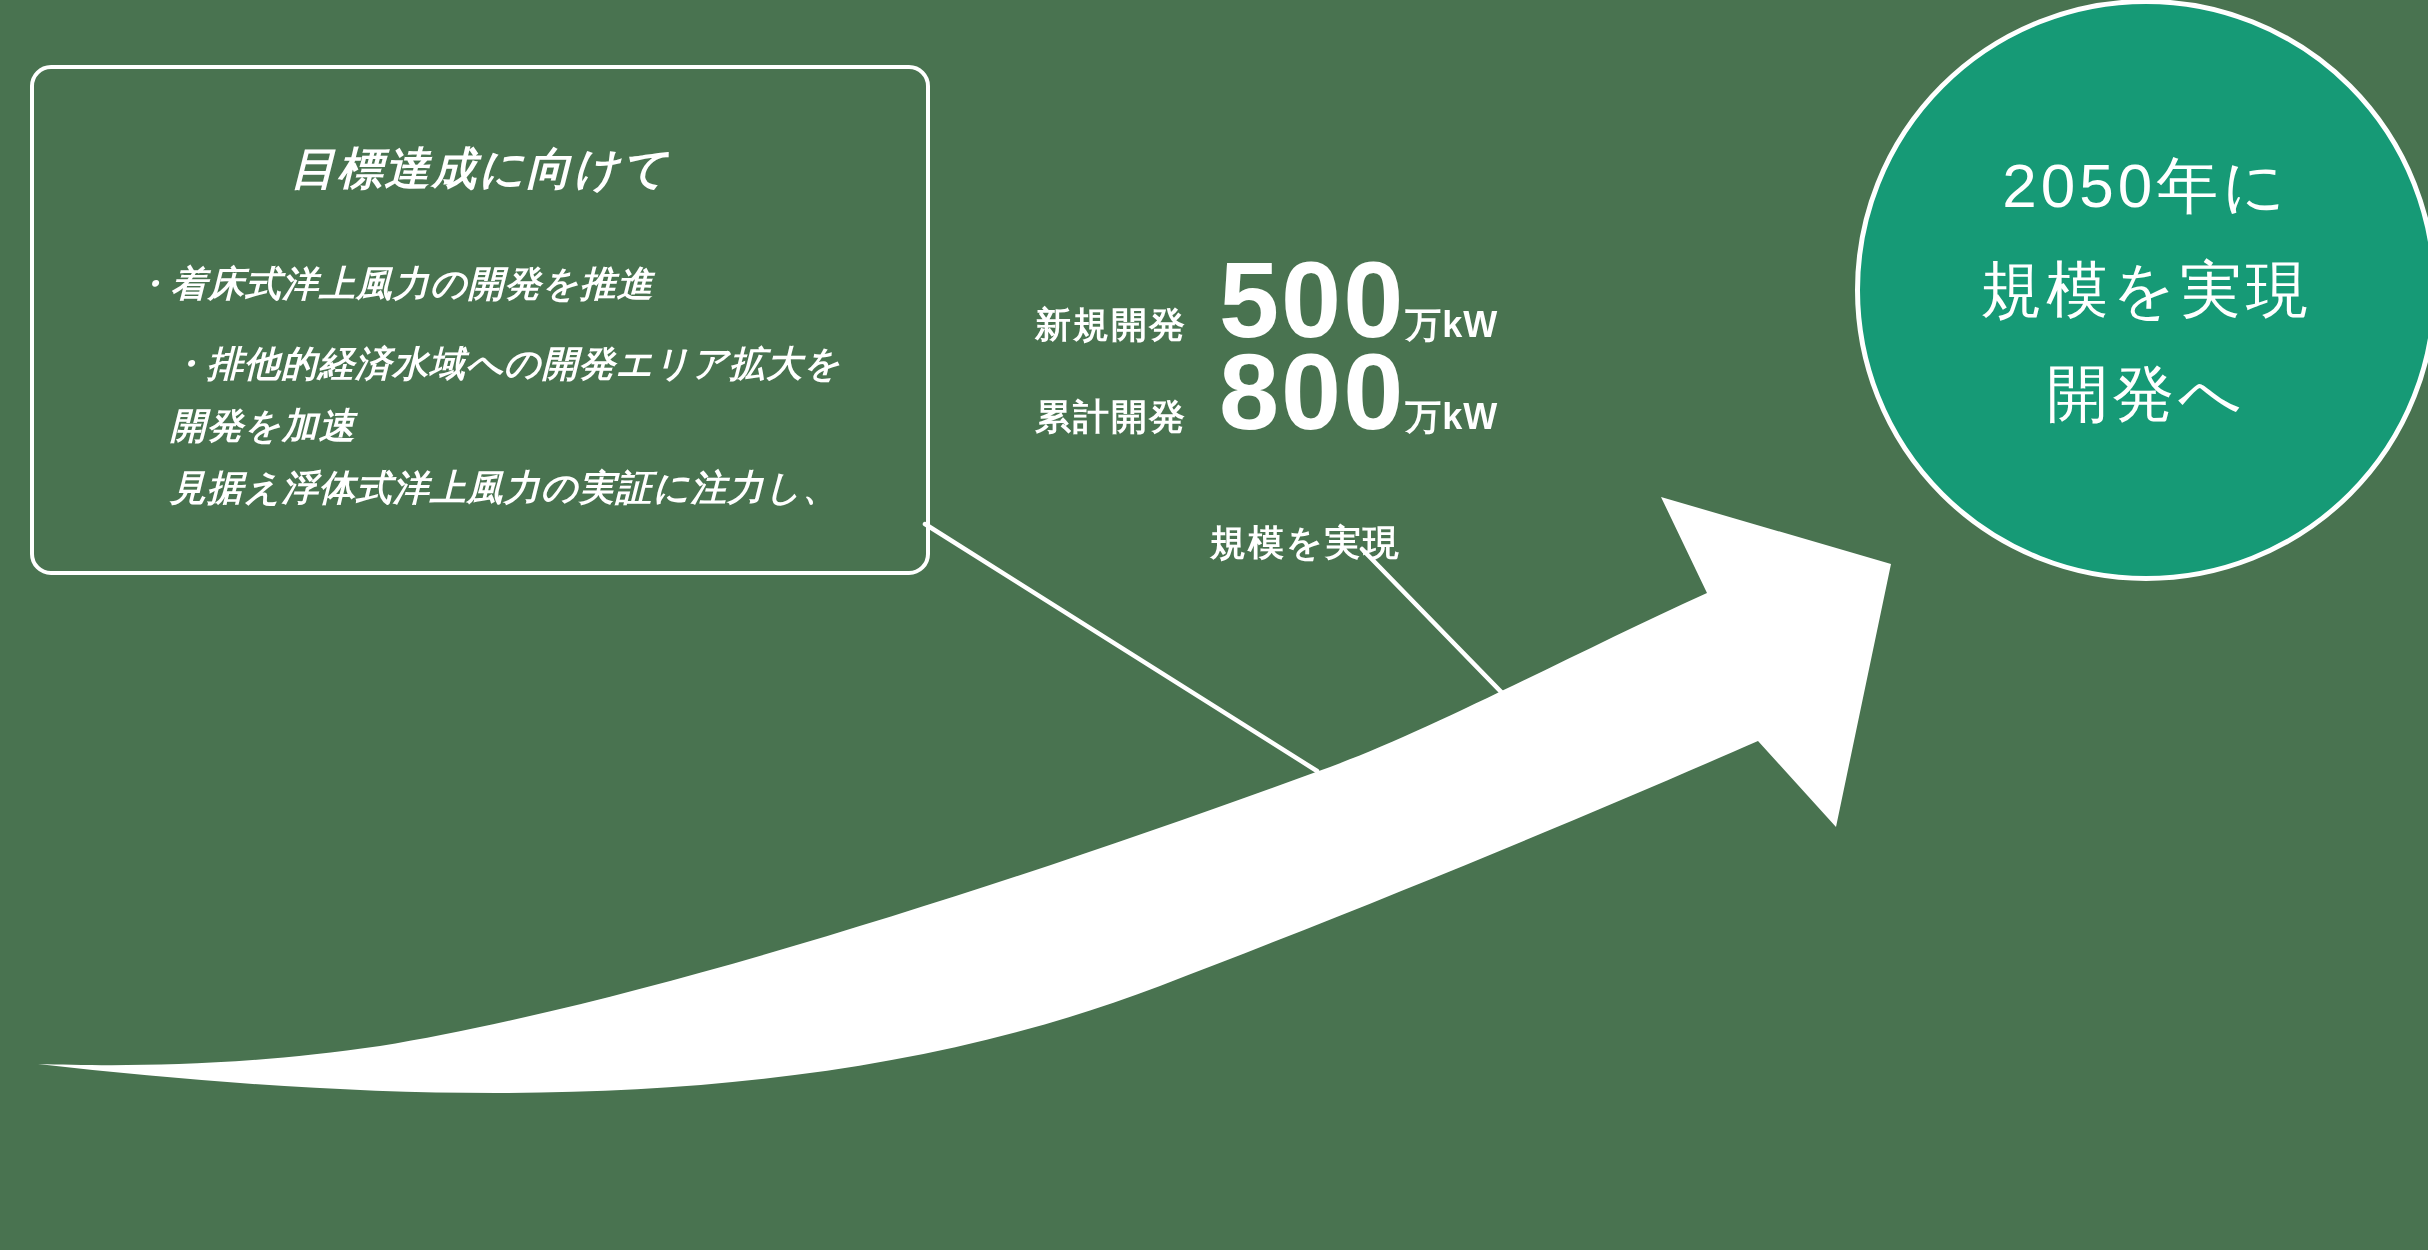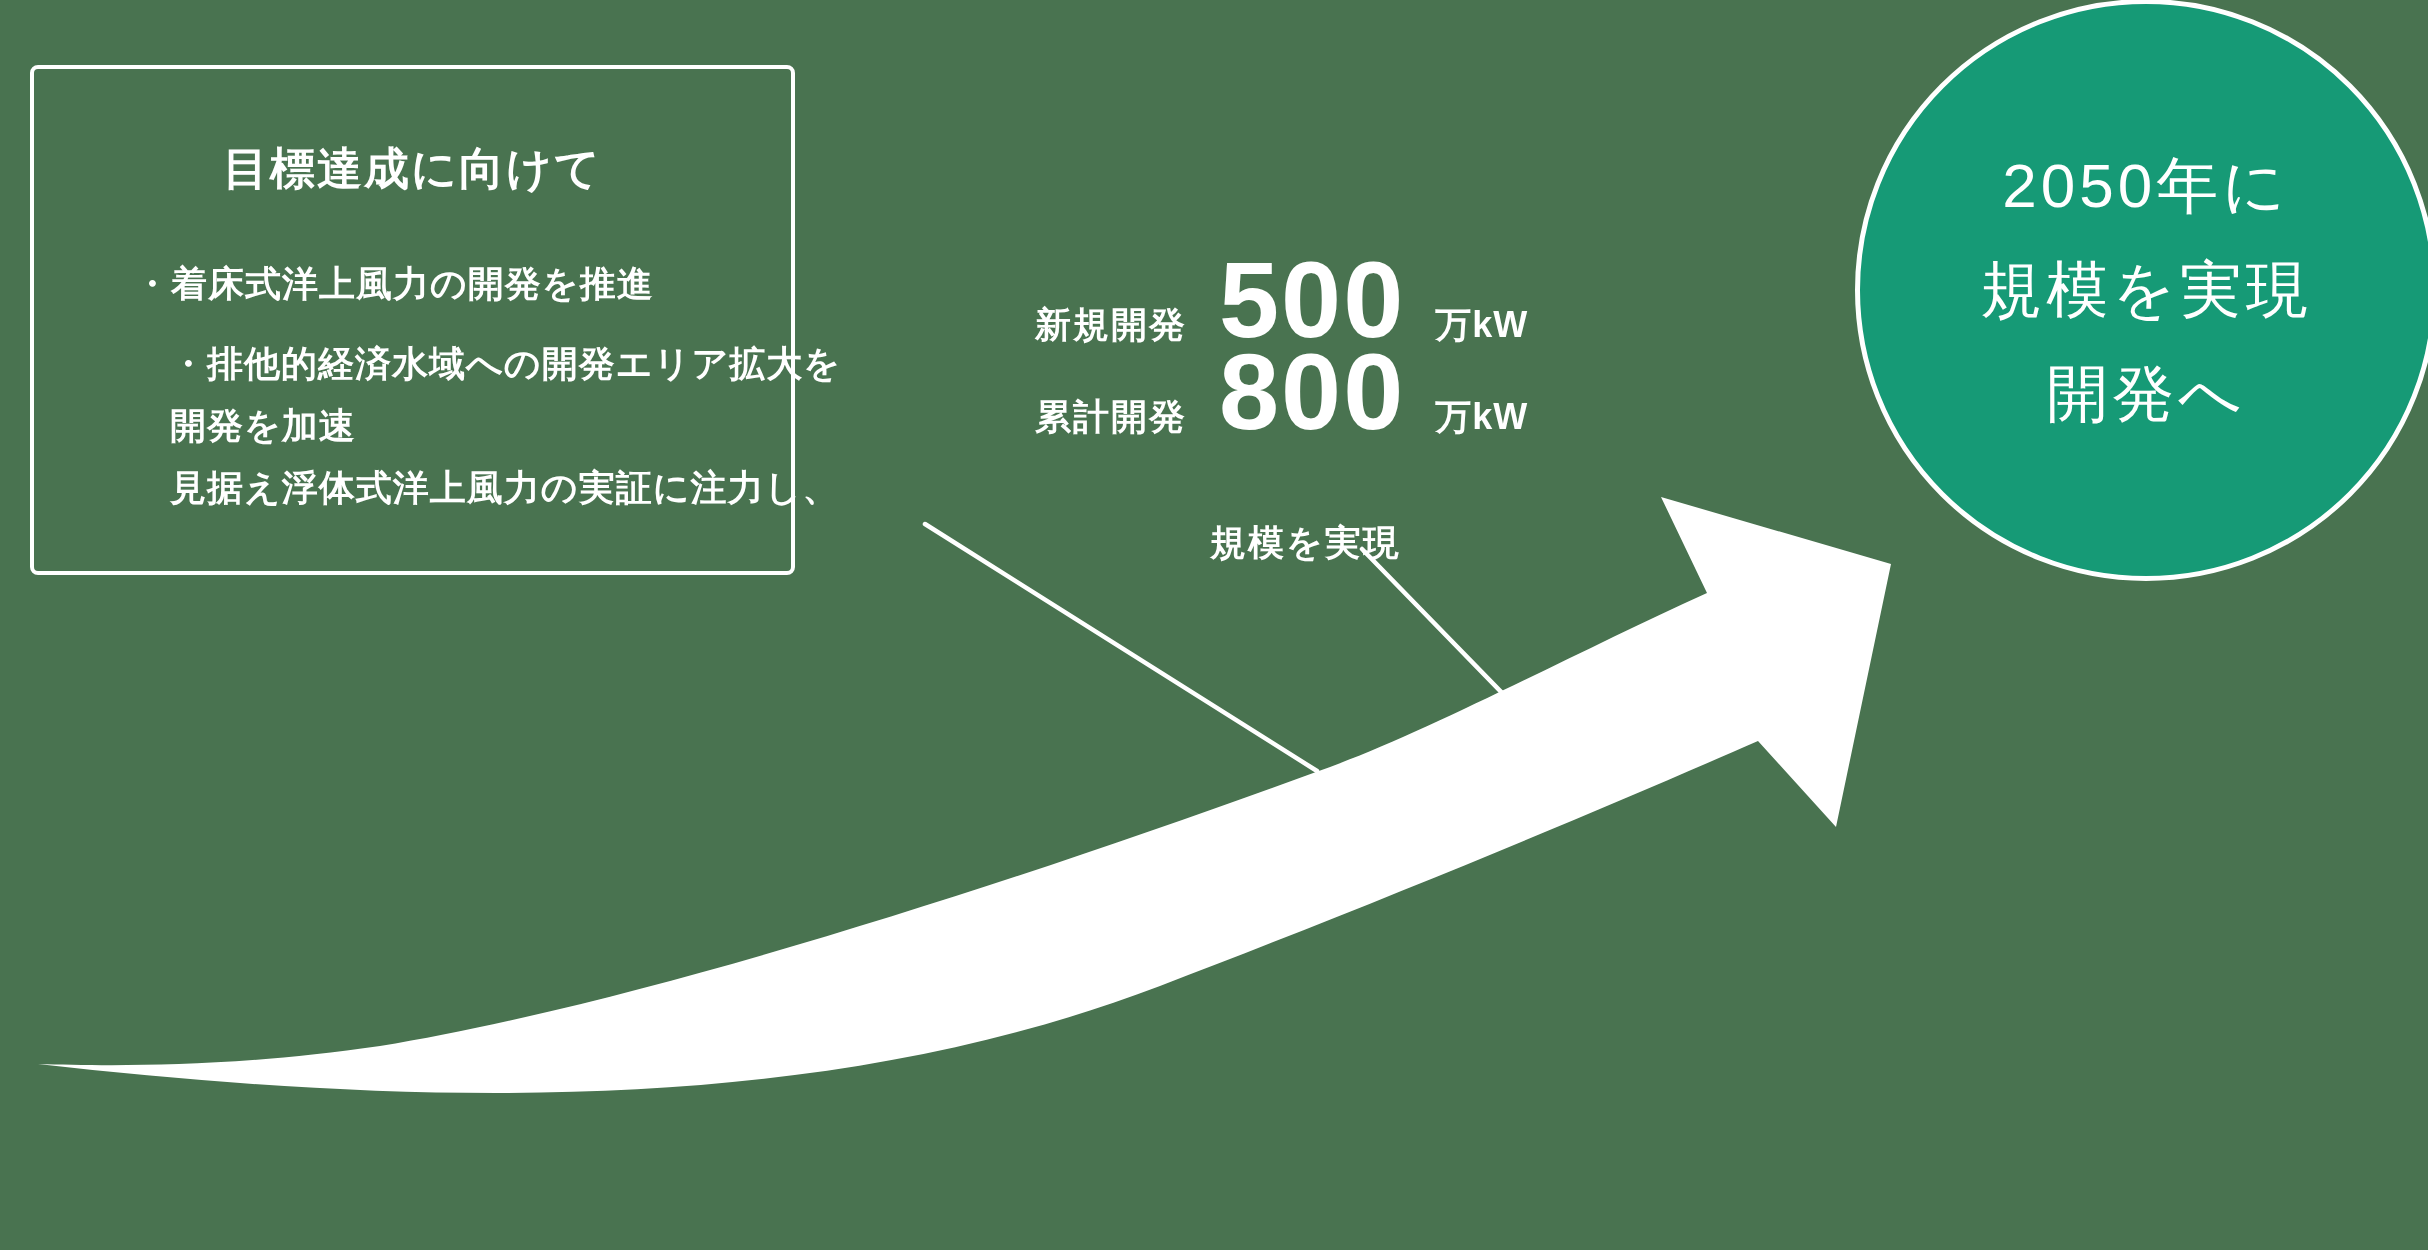--- a/index.html
+++ b/index.html
@@ -7,23 +7,24 @@
     position:relative;
     width:2428px;height:1250px;
     background:#497350;
     overflow:hidden;
     font-family:"Liberation Sans","DejaVu Sans",sans-serif;
     color:#ffffff;
   }
   
   .goal-box{
     position:absolute;left:30px;top:65px;
-    width:765px;height:510px;
-    border:4px solid #ffffff;border-radius:8px;
+    width:900px;height:510px;
+    border:4px solid #ffffff;border-radius:21px;
     box-sizing:border-box;
+    font-style:italic;
   }
   .goal-title{
     position:absolute;top:70px;left:0;width:100%;
     text-align:center;
     font-size:45px;font-weight:bold;letter-spacing:2px;
     white-space:nowrap;
   }
   .goal-bullet{
     position:absolute;left:100px;
     font-size:36px;font-weight:bold;letter-spacing:1px;
@@ -38,21 +39,21 @@
     font-size:34px;font-weight:bold;letter-spacing:2px;white-space:nowrap;
   }
   .stat-row{
     position:absolute;left:1035px;
     display:flex;align-items:baseline;white-space:nowrap;
   }
   .stat-row-1{top:246px;}
   .stat-row-2{top:338px;}
   .stat-label{font-size:36px;font-weight:bold;letter-spacing:2px;margin-right:32px;}
   .stat-value{font-size:108px;font-weight:bold;line-height:1;letter-spacing:2px;}
-  .stat-unit{font-size:36px;font-weight:bold;letter-spacing:1px;margin-left:30px;}
+  .stat-unit{font-size:36px;font-weight:bold;letter-spacing:1px;}
   .stats-footer{
     position:absolute;left:1210px;top:488px;
     font-size:36px;font-weight:bold;letter-spacing:2px;white-space:nowrap;margin-top:31px;
   }
   
   .circle-2050{
     position:absolute;left:1855px;top:-1px;
     width:582px;height:582px;border-radius:50%;
     background:#169a76;
     border:5px solid #ffffff;

